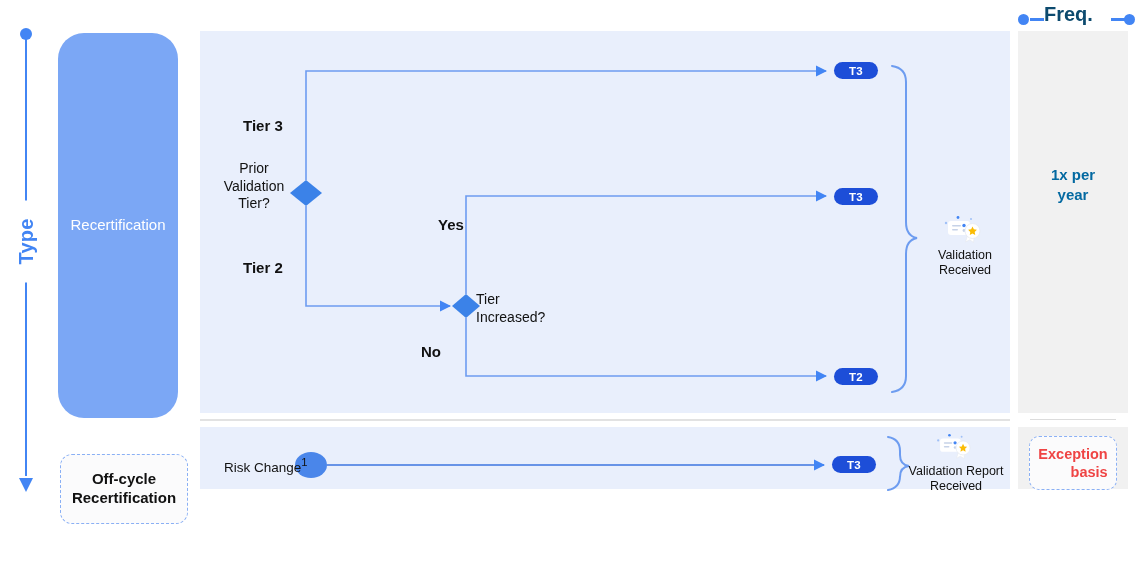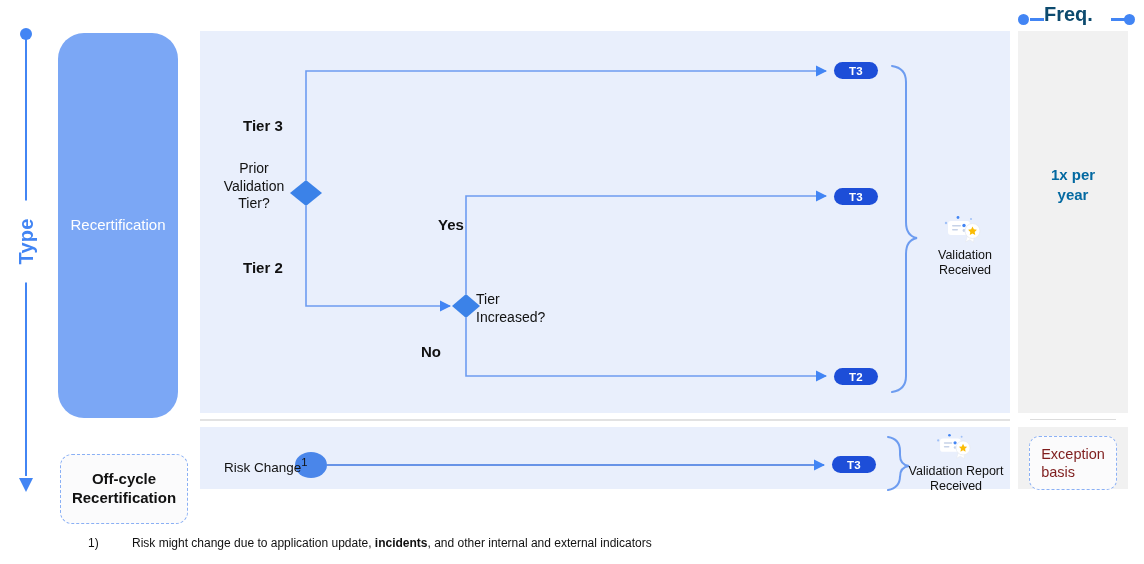--- a/index.html
+++ b/index.html
@@ -247,22 +247,22 @@
   }
   #exception-card {
     left: 1029px; top: 436px;
     width: 86px; height: 52px;
     border: 1.6px dashed #8ab0f5;
     border-radius: 10px;
     background: #fbfbfc;
     display: flex; align-items: center; justify-content: center;
   }
   #exception-card .card-text {
-    font-size: 14.5px; font-weight: normal; color: #7f1d1d;
-    text-align: left; line-height: 1.25;
+    font-size: 14.5px; font-weight: bold; color: #ef4444;
+    text-align: right; line-height: 1.25;
   }
 
   
   #footnote {
     left: 88px; top: 536px;
     width: 1000px;
     font-size: 12px;
     color: #111111;
   }
   #footnote .fn-num { display: inline-block; width: 44px; }
@@ -411,17 +411,14 @@
     <span>year</span>
   </div>
 
   <div class="abs" id="exception-card">
     <span class="card-text">
       <span>Exception</span><br>
       <span>basis</span>
     </span>
   </div>
 
-  <div class="abs" id="footnote">
-    <span class="fn-num">1)</span><span>Risk might change due to application update, </span><b>incidents</b><span>, and other internal and external indicators</span>
-  </div>
 
 </div>
 
 </body></html>

